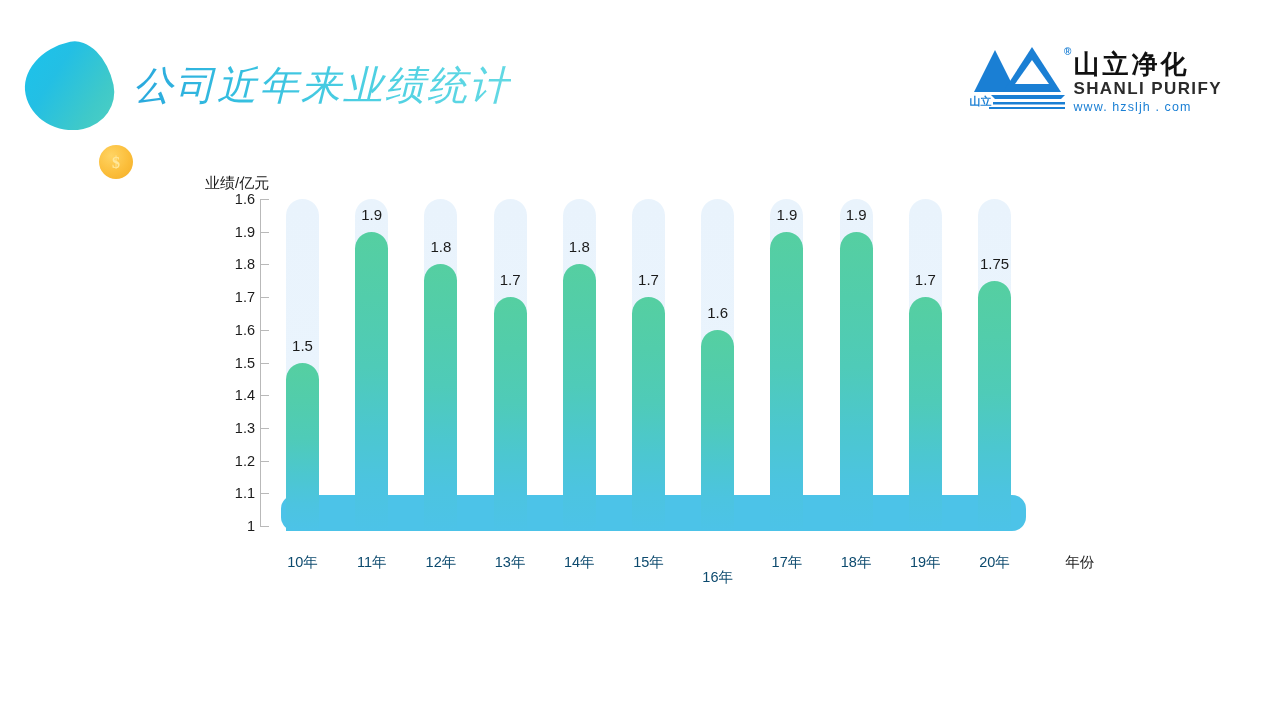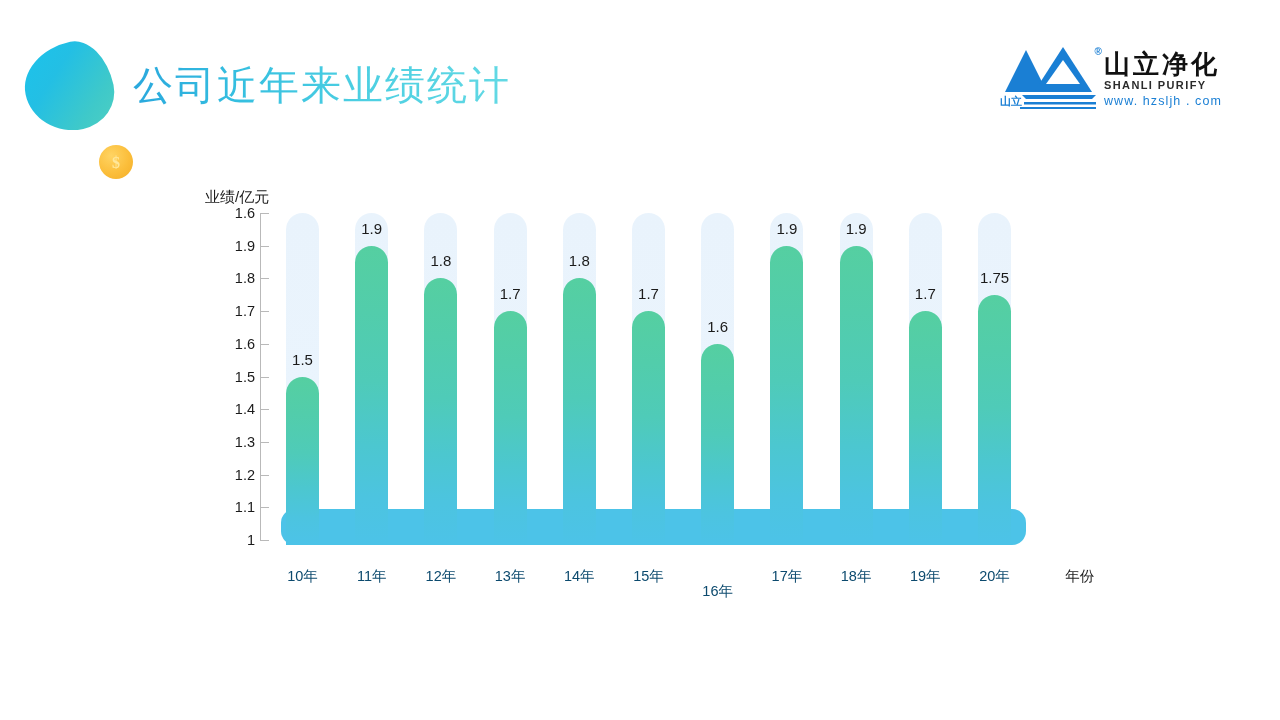--- a/index.html
+++ b/index.html
@@ -31,39 +31,40 @@
 
   
   .title{
     position:absolute;left:133px;top:63px;
     font-size:40px;letter-spacing:2px;font-weight:400;
     line-height:1.1;
     background:linear-gradient(90deg,#2aa8dd 0%,#35bfe0 28%,#4ccfe2 60%,#63d9e4 100%);
     -webkit-background-clip:text;background-clip:text;
     -webkit-text-fill-color:transparent;color:#3fc3de;
     white-space:nowrap;
+    font-style:italic;
   }
 
   
   .logo{position:absolute;right:58px;top:44px;display:flex;align-items:flex-start;}
   .logo-mark{position:relative;width:98px;height:66px;margin-right:6px;}
   .logo-mark .reg{
     position:absolute;right:-4px;top:2px;font-size:10px;color:#1a7fd4;font-weight:700;
   }
   .logo-mark .sl{
     position:absolute;left:0px;bottom:1px;font-size:11px;color:#1a7fd4;font-weight:700;
     letter-spacing:0px;
   }
   .logo-text{display:flex;flex-direction:column;line-height:1;padding-top:7px;}
   .logo-cn{font-size:26px;color:#111;letter-spacing:3px;font-weight:700;}
-  .logo-en{font-size:11px;color:#2b2b2b;letter-spacing:1.4px;font-weight:700;margin-top:3px;}
+  .logo-en{font-size:17px;color:#2b2b2b;letter-spacing:1.4px;font-weight:700;margin-top:3px;}
   .logo-url{font-size:12.5px;color:#1a7fd4;letter-spacing:1.1px;margin-top:4px;font-weight:400;}
 
   
-  .chart{position:absolute;left:205px;top:188px;width:900px;height:400px;}
+  .chart{position:absolute;left:205px;top:174px;width:900px;height:400px;}
   .y-axis-label{
     position:absolute;left:0px;top:0px;font-size:15px;color:#1b1b1b;white-space:nowrap;
   }
   .plot{
     position:absolute;left:0px;top:25px;width:900px;height:340px;
   }
   .axis-line{
     position:absolute;left:55px;top:0px;width:1px;height:327px;background:#b9b9b9;
   }
   .axis-bottom{

